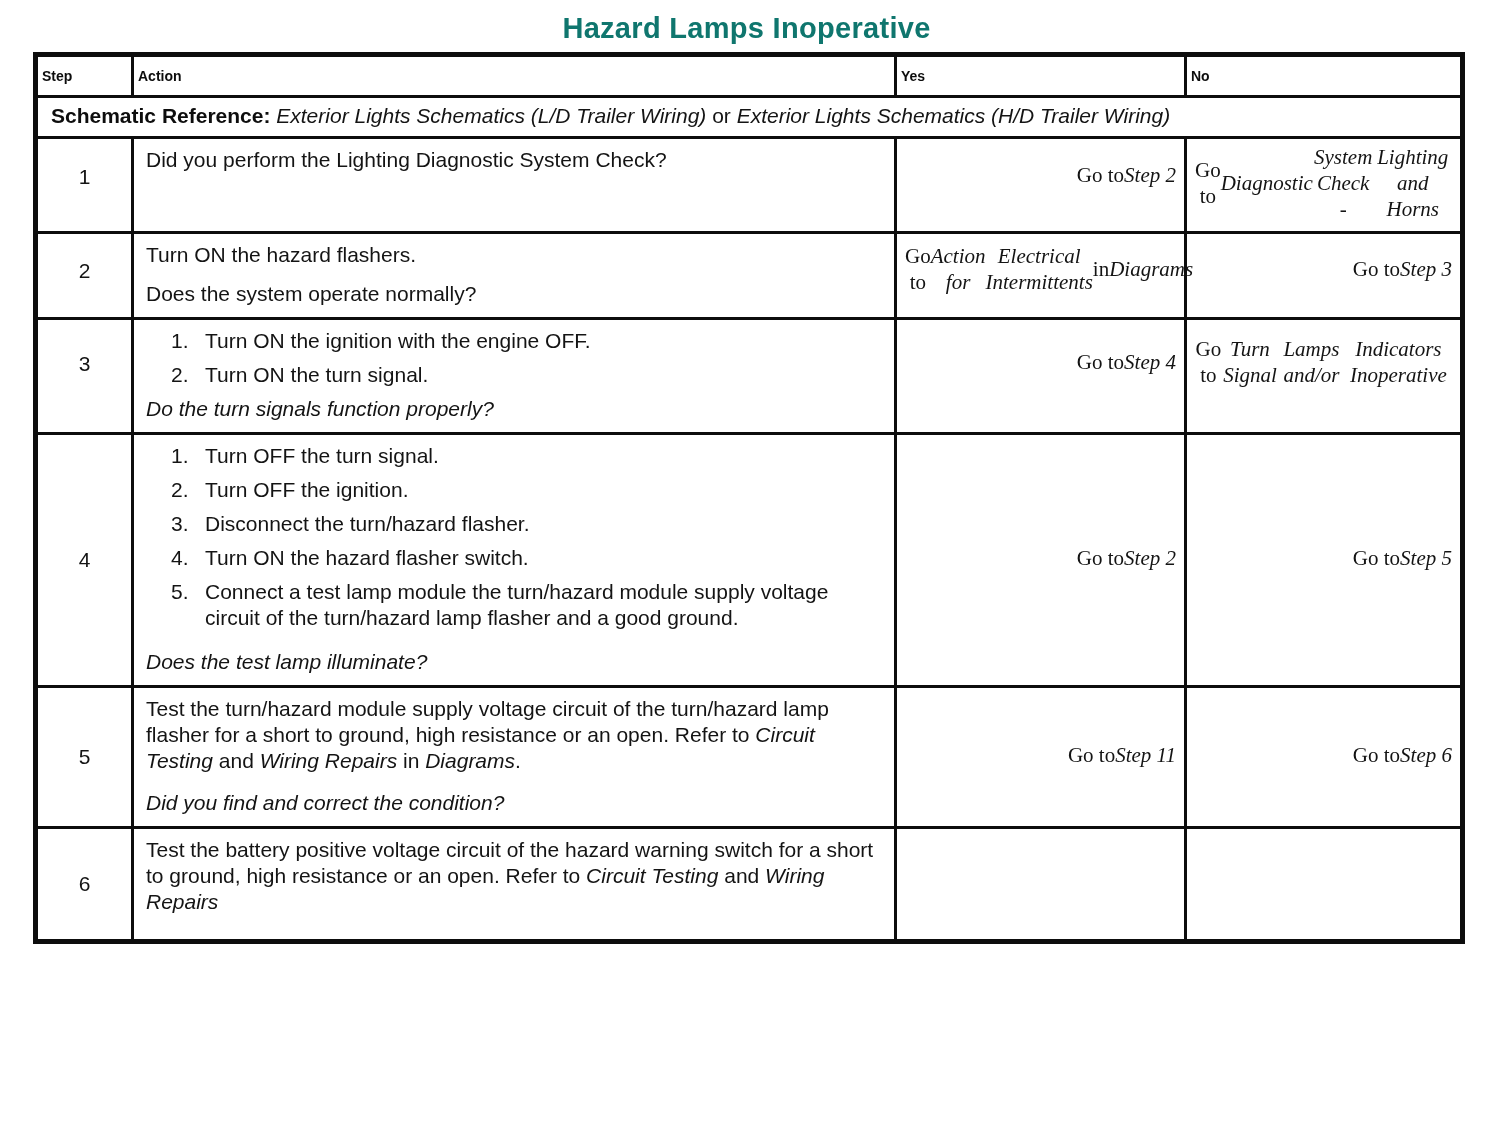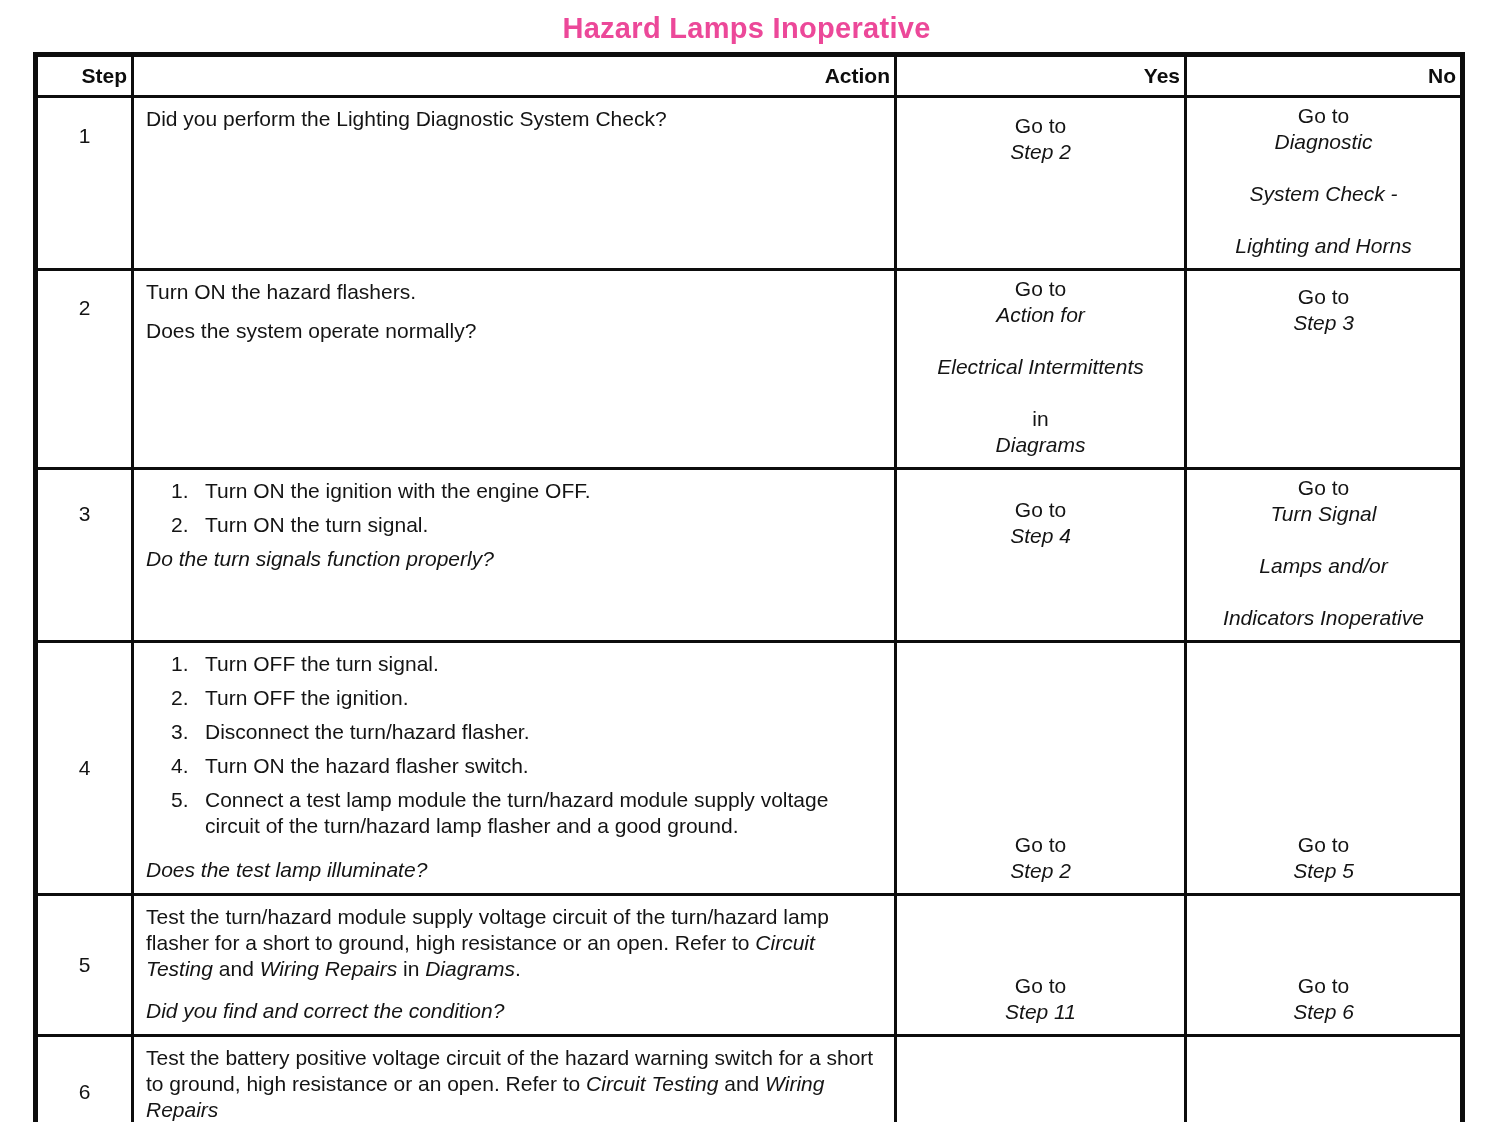--- a/index.html
+++ b/index.html
@@ -5,37 +5,37 @@
   html,body{margin:0;padding:0;background:#ffffff;}
   body{
     width:1504px;height:1122px;position:relative;
     font-family:"Liberation Sans","DejaVu Sans",sans-serif;
     color:#141414;
     -webkit-font-smoothing:antialiased;
   }
   .page-title{
     position:absolute;top:12px;left:33px;width:1427px;
     text-align:center;font-weight:bold;font-size:29px;letter-spacing:.3px;
-    color:#ec4899;
+    color:#0f766e;
   }
   table.diag{
     position:absolute;left:33px;top:52px;width:1427px;
     border-collapse:collapse;table-layout:fixed;
     border:5px solid #0d0d0d;
     font-size:21px;line-height:26px;
   }
   td,th{border:3px solid #0d0d0d;padding:0;vertical-align:top;}
-  th{font-size:21px;font-weight:bold;text-align:right;padding:6px 4px;color:#0d0d0d;}
+  th{font-size:14px;font-weight:bold;text-align:left;padding:6px 4px;color:#0d0d0d;}
   .schematic-td{padding:5px 10px 7px 13px;font-size:21px;white-space:nowrap;overflow:hidden;}
   .schematic-label{font-weight:bold;color:#0d0d0d;}
   .inner{box-sizing:border-box;}
   .step-inner{display:flex;align-items:center;justify-content:center;font-size:21px;}
   .acell{display:flex;flex-direction:column;padding:8px 12px 10px 12px;}
-  .vcell{display:flex;flex-direction:column;align-items:center;justify-content:flex-start;
-         text-align:center;padding:5px 8px 9px 8px;}
+  .vcell{display:flex;flex-direction:row;align-items:center;justify-content:flex-start;
+         text-align:center;padding:5px 8px 9px 8px;font-family:Liberation Serif, serif;}
   .v-top{justify-content:flex-start;}
   .v-center{justify-content:center;}
   .v-bottom{justify-content:flex-end;}
   .p{margin:0 0 13px 0;}
   .p:last-child{margin-bottom:0;}
   .li{display:flex;margin:0 0 8px 0;padding-left:25px;}
   .num{flex:0 0 34px;}
   .litext{flex:1 1 auto;}
   .q{margin-top:auto;font-style:italic;}
   i{font-style:italic;}
@@ -61,20 +61,23 @@
   </colgroup>
   <thead>
     <tr>
       <th>Step</th>
       <th>Action</th>
       <th>Yes</th>
       <th>No</th>
     </tr>
   </thead>
   <tbody>
+    <tr>
+      <td colspan="4" class="schematic-td"><span class="schematic-label">Schematic Reference:</span><span><span> </span><i>Exterior Lights Schematics (L/D Trailer Wiring)</i><span> or </span><i>Exterior Lights Schematics (H/D Trailer Wiring)</i></span></td>
+    </tr>
 
     <tr class="r1">
       <td>
           <div class="inner step-inner">1</div>
         </td>
       <td>
         <div class="inner acell">
           <div class="blocks">
               <div class="p"><span>Did you perform the Lighting Diagnostic System Check?</span></div>
             </div>

